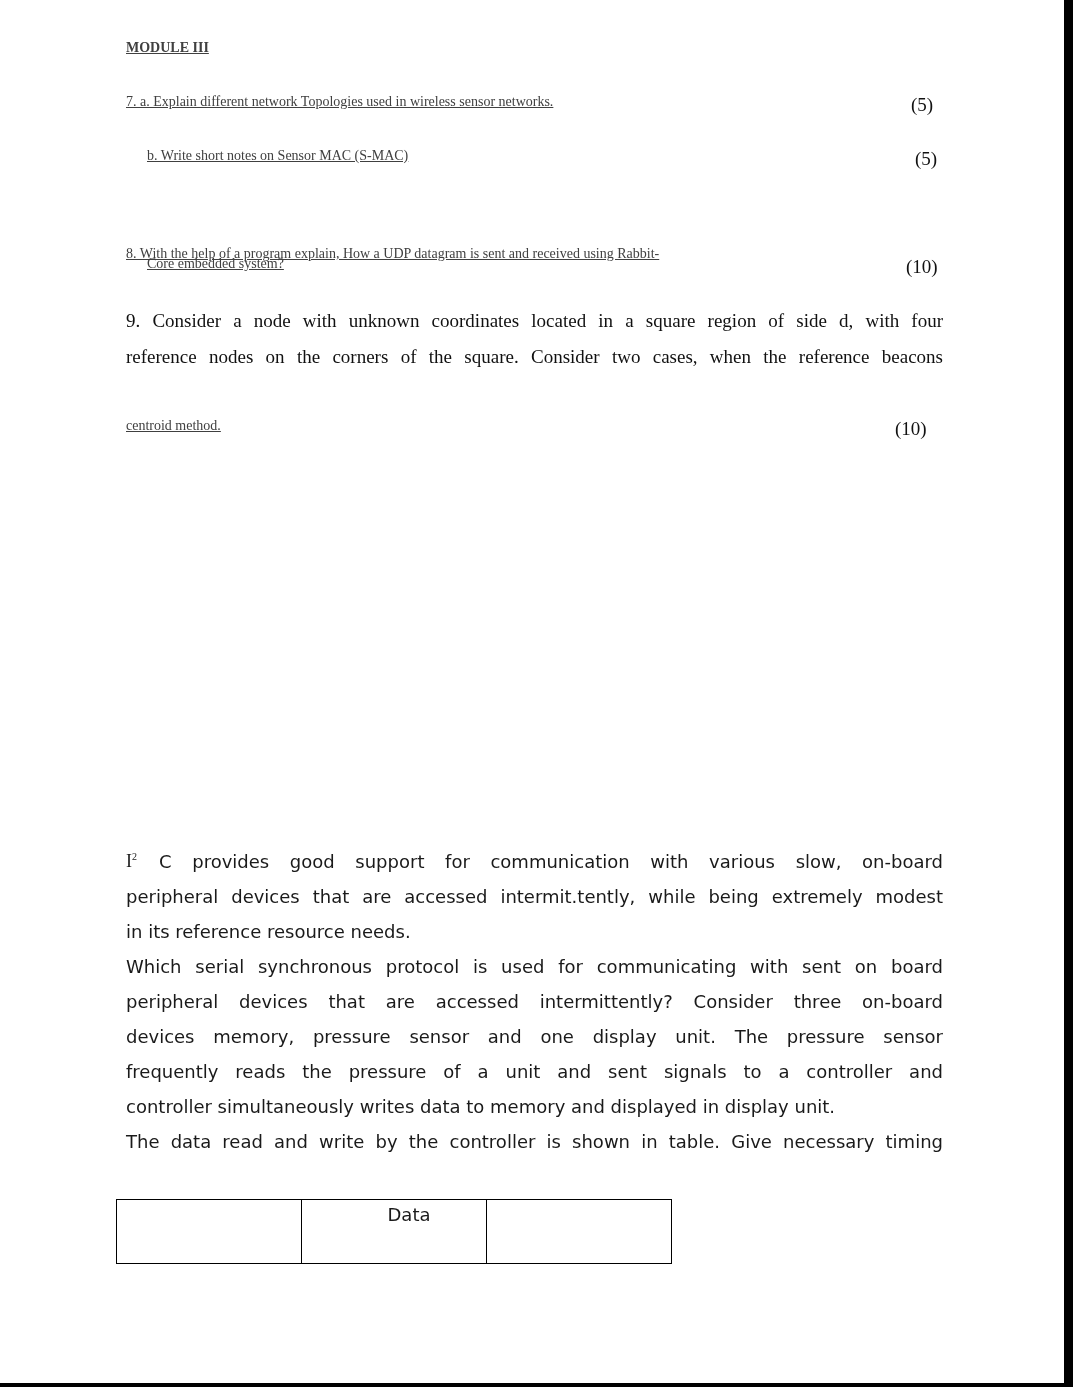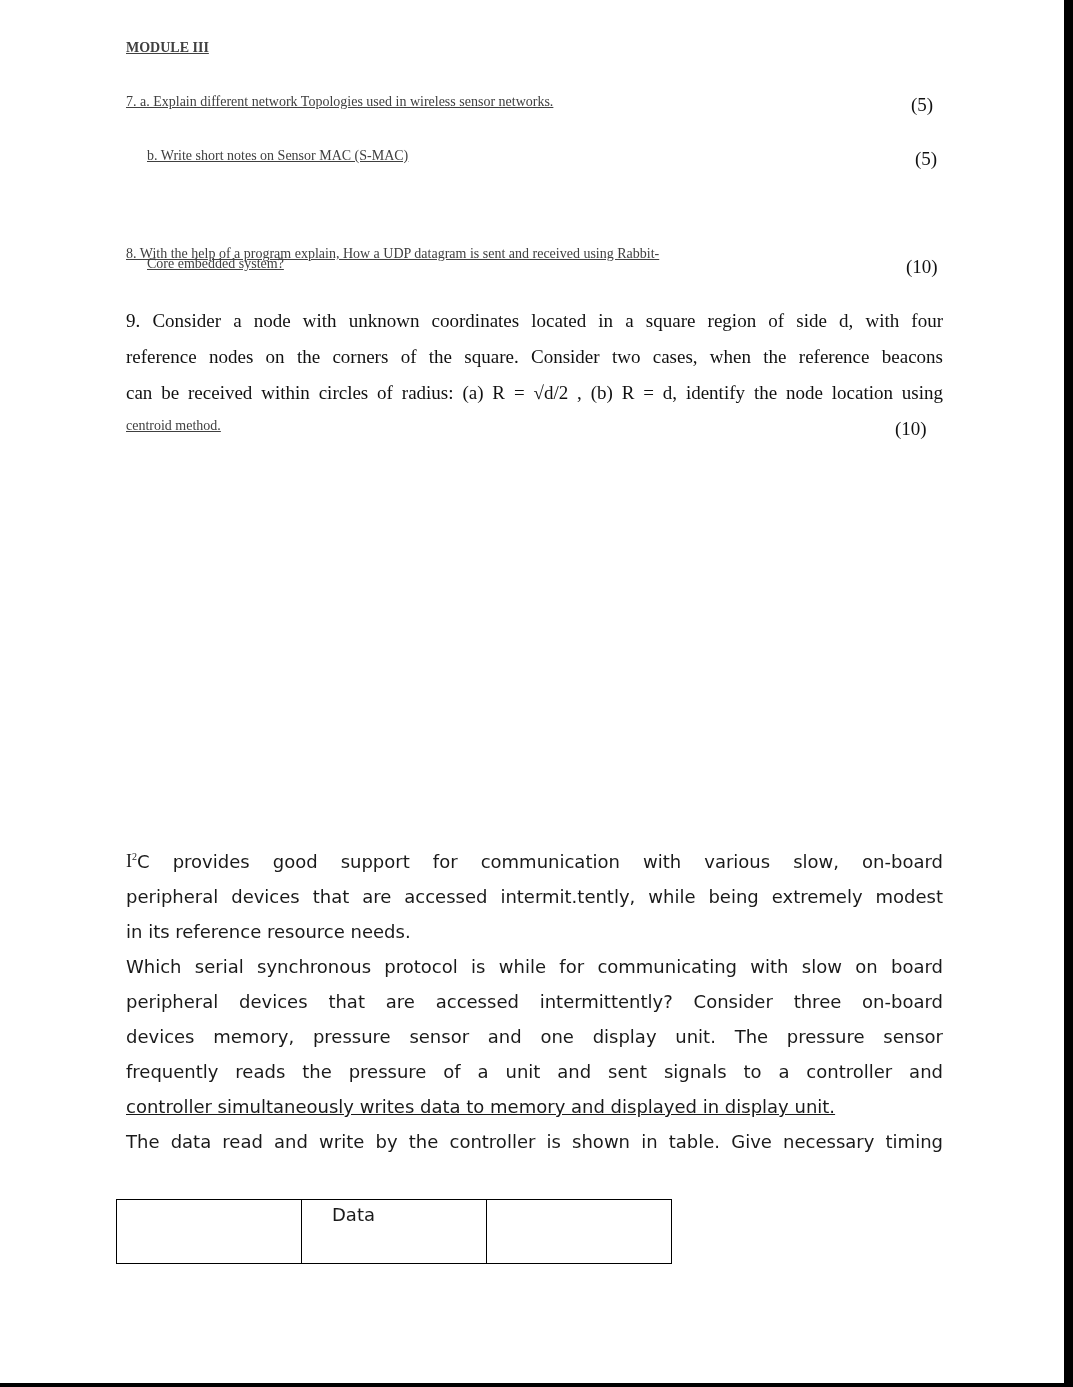--- a/index.html
+++ b/index.html
@@ -4,25 +4,25 @@
 <style>
   html, body { margin: 0; padding: 0; }
   body { width: 1073px; height: 1387px; background: #ffffff; position: relative; overflow: hidden; }
   .page { position: absolute; left: 0; top: 0; width: 1073px; height: 1387px; background: #fff; }
   .border-right { position: absolute; left: 1064px; top: 0; width: 9px; height: 1387px; background: #000; }
   .border-bottom { position: absolute; left: 0; top: 1383px; width: 1073px; height: 4px; background: #000; }
   .serif { font-family: "Liberation Serif", "DejaVu Serif", serif; color: #404040; font-size: 14px; position: absolute; white-space: nowrap; text-decoration: underline; }
   .bold { font-weight: bold; }
   .marks { font-family: "Liberation Serif", serif; font-size: 19px; color: #111; position: absolute; white-space: nowrap; }
   .just { position: absolute; left: 126px; width: 817px; font-family: "Liberation Serif", serif; font-size: 19px; color: #111; text-align: justify; text-align-last: justify; white-space: nowrap; }
-  .sans { position: absolute; left: 126px; width: 817px; font-family: "DejaVu Sans", "Liberation Sans", sans-serif; font-size: 18px; color: #1a1a1a; white-space: nowrap; }
+  .sans { position: absolute; left: 126px; width: 817px; font-family: "DejaVu Sans", "Liberation Sans", sans-serif; font-size: 18px; color: #1a1a1a; white-space: nowrap; gap: 22px; }
   .sans.j { text-align: justify; text-align-last: justify; }
   sup { font-size: 10px; vertical-align: 7px; }
   table.data { position: absolute; left: 116px; top: 1199px; border-collapse: collapse; }
-  table.data td { border: 1.5px solid #000; width: 184px; vertical-align: top; font-family: "DejaVu Sans", sans-serif; font-size: 18px; color: #1a1a1a; padding: 0; }
+  table.data td { border: 1.5px solid #000; width: 184px; vertical-align: top; font-family: "DejaVu Sans", sans-serif; font-size: 18px; color: #1a1a1a; padding: 0; text-align: center; }
   .r1 td { height: 63px; }
   .r2 td { height: 69px; }
   .cell-head { padding: 4px 0 0 30px; }
   .cell-bin { padding: 2px 0 0 10px; line-height: 35px; }
 </style>
 </head>
 <body>
 
 <div class="page">
 
@@ -33,36 +33,35 @@
 
   <div class="serif" style="left:147px; top:148px;">b. Write short notes on Sensor MAC (S-MAC)</div>
   <div class="marks" style="left:915px; top:148px;">(5)</div>
 
   <div class="serif" style="left:126px; top:202px;margin-top:44px;">8. With the help of a program explain, How a UDP datagram is sent and received using Rabbit-</div>
   <div class="serif" style="left:147px; top:256px;">Core embedded system?</div>
   <div class="marks" style="left:906px; top:256px;">(10)</div>
 
   <div class="just" style="top:310px;">9. Consider a node with unknown coordinates located in a square region of side d, with four</div>
   <div class="just" style="top:346px;">reference nodes on the corners of the square. Consider two cases, when the reference beacons</div>
-  <div class="just" style="top:382px;">can be received within circles of radius: (a) R = √d/2 , (b) R = d, identify the node location using</div>
   <div class="serif" style="left:126px; top:418px;">centroid method.</div>
   <div class="marks" style="left:895px; top:418px;">(10)</div>
 
   <div class="sans" style="top:851px; display:flex; white-space:nowrap;">
     <span style="font-family:'Liberation Serif',serif;"><span>I</span><sup>2</sup></span>
     <span style="flex:1; text-align:justify; text-align-last:justify;">C provides good support for communication with various slow, on-board</span>
   </div>
   <div class="sans j" style="top:886px;">peripheral devices that are accessed intermit.tently, while being extremely modest</div>
   <div class="sans" style="top:921px;">in its reference resource needs.</div>
 
-  <div class="sans j" style="top:956px;">Which serial synchronous protocol is while for communicating with slow on board</div>
+  <div class="sans j" style="top:956px;">Which serial synchronous protocol is used for communicating with sent on board</div>
   <div class="sans j" style="top:991px;">peripheral devices that are accessed intermittently? Consider three on-board</div>
   <div class="sans j" style="top:1026px;">devices memory, pressure sensor and one display unit. The pressure sensor</div>
   <div class="sans j" style="top:1061px;">frequently reads the pressure of a unit and sent signals to a controller and</div>
-  <div class="sans" style="top:1096px;text-decoration:underline;">controller simultaneously writes data to memory and displayed in display unit.</div>
+  <div class="sans" style="top:1096px;">controller simultaneously writes data to memory and displayed in display unit.</div>
   <div class="sans j" style="top:1131px;">The data read and write by the controller is shown in table. Give necessary timing</div>
 
   <table class="data">
     <tbody>
         <tr class="r1">
       <td></td>
       <td>
             <div class="cell-head">Data</div>
           </td>
       <td></td>

